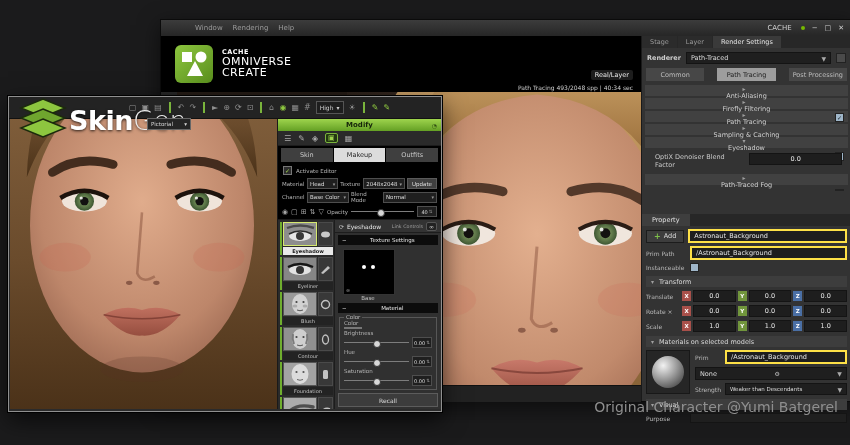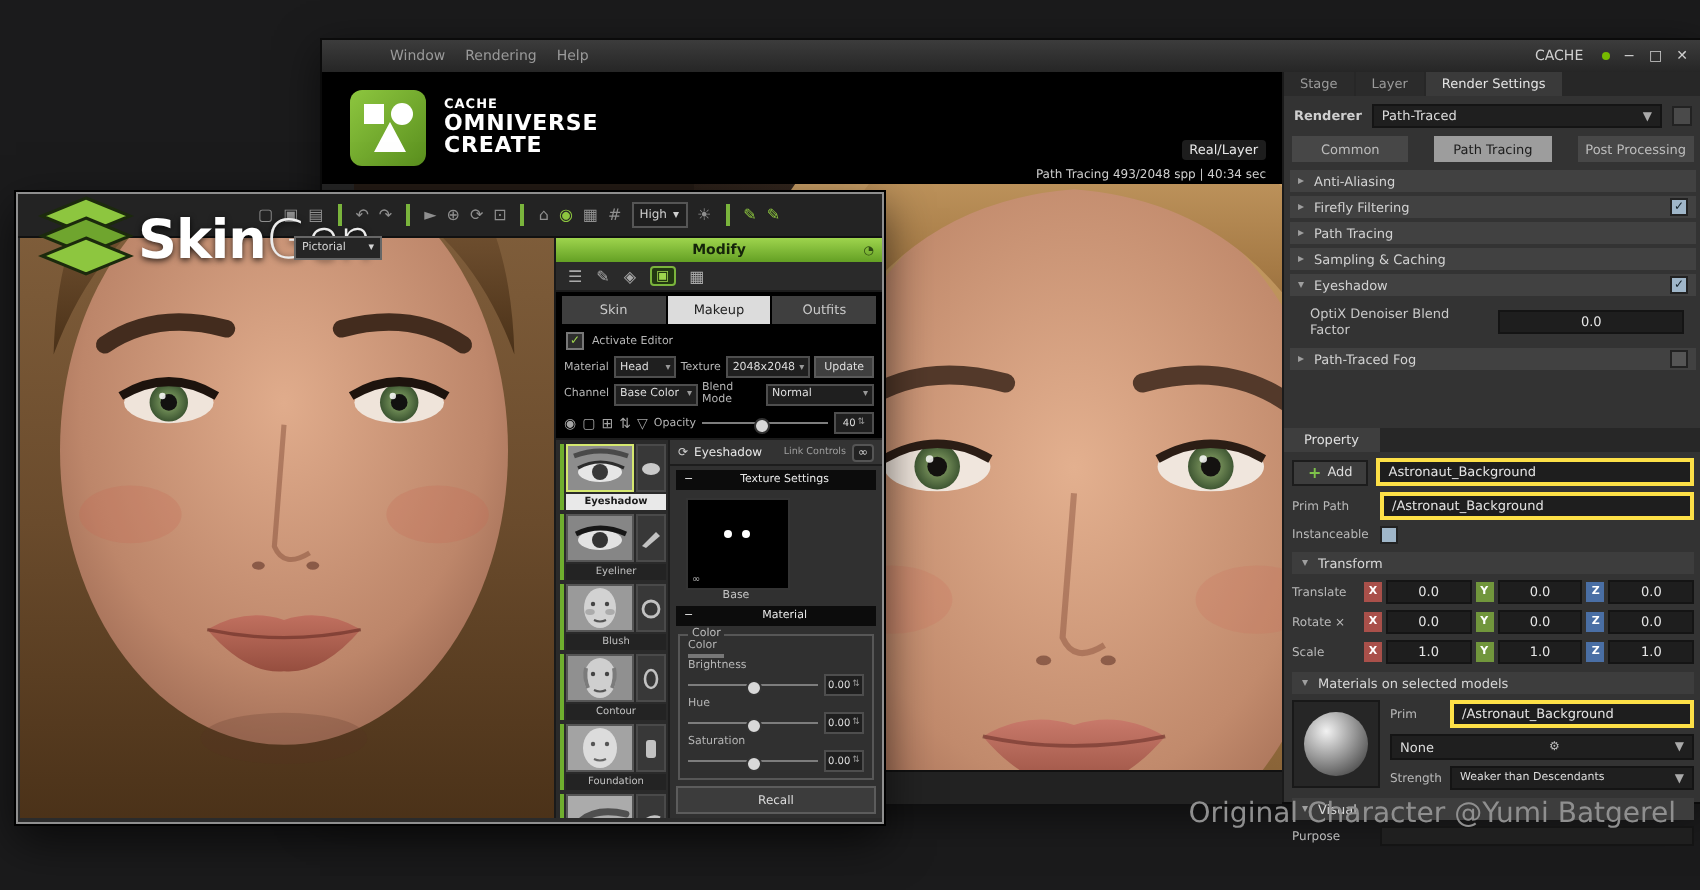--- a/index.html
+++ b/index.html
@@ -8,46 +8,46 @@
   .ov-window{position:absolute;left:160px;top:19px;width:689px;height:381px;background:#2e2e2e;border:1px solid #0b0b0b;box-shadow:0 6px 20px rgba(0,0,0,.55);}
   .ov-menubar{position:absolute;left:0;top:0;width:100%;height:16px;background:linear-gradient(#3c3c3c,#262626);display:flex;align-items:center;font-size:7px;color:#9a9a9a;}
   .ov-menu{margin-left:10px;display:flex;gap:10px;padding-left:24px;}
   .ov-menu span{cursor:default;}
   .ov-title-right{position:absolute;right:6px;top:0;height:16px;display:flex;align-items:center;gap:7px;font-size:7px;color:#cfcfcf;}
   .cache-dot{width:4px;height:4px;border-radius:50%;background:#76b900;display:inline-block;margin-left:2px;}
   .ov-appbar{position:absolute;left:0;top:16px;width:480px;height:56px;background:#000;display:flex;align-items:center;}
   .ov-logo{width:38px;height:38px;border-radius:6px;margin-left:14px;background:linear-gradient(135deg,#8dc63f,#5a8f1e);position:relative;flex:0 0 auto;}
   .ov-brand{margin-left:9px;color:#fff;line-height:1.02;}
   .ov-brand .b1{font-size:6.5px;font-weight:bold;letter-spacing:.5px;}
-  .ov-brand .b2,.ov-brand .b3{font-size:11px;font-weight:bold;letter-spacing:.4px;}
+  .ov-brand .b2,.ov-brand .b3{font-size:11px;font-weight:normal;letter-spacing:.4px;}
   .ov-status{position:absolute;right:8px;top:26px;text-align:right;color:#ddd;}
   .ov-badge{font-size:6.5px;color:#e8e8e8;background:#1d1d1d;border-radius:2px;padding:1px 4px;display:inline-block;}
   .ov-spp{font-size:6px;color:#cfcfcf;margin-top:3px;}
   .ov-lefttools{position:absolute;left:0;top:72px;width:16px;height:293px;background:#262626;display:flex;flex-direction:column;align-items:center;padding-top:4px;gap:6px;font-size:8px;color:#8b8b8b;}
   .ov-viewport{position:absolute;left:16px;top:72px;width:464px;height:293px;overflow:hidden;background:#241b15;}
   .ov-bottom{position:absolute;left:0;top:365px;width:480px;height:16px;background:#222;border-top:1px solid #111;}
   
   .ov-panel{position:absolute;left:480px;top:16px;width:209px;height:365px;background:#333;border-left:1px solid #1a1a1a;font-size:6.5px;}
   .ov-tabs{display:flex;background:#272727;height:12px;align-items:flex-end;}
   .ov-tab{padding:2px 8px;color:#9a9a9a;background:#2b2b2b;margin-right:1px;cursor:pointer;}
   .ov-tab.active{background:#3a3a3a;color:#e4e4e4;}
   .ov-renderer{display:flex;align-items:center;gap:5px;padding:4px 5px;}
   .ov-renderer .lbl{color:#cfcfcf;font-weight:bold;}
   .ov-select{flex:1;background:#1f1f1f;border:1px solid #141414;height:10px;display:flex;align-items:center;padding:0 4px;color:#ddd;}
   .ov-select .arrow{margin-left:auto;color:#aaa;font-size:6px;}
   .sq-btn{width:8px;height:8px;background:#4a4a4a;border:1px solid #222;}
   .ov-subtabs{display:flex;gap:13px;padding:0 4px 3px 4px;}
   .ov-subtab{flex:1;text-align:center;background:#474747;color:#bdbdbd;padding:2.5px 0;cursor:pointer;}
   .ov-subtab.active{background:#9d9d9d;color:#1c1c1c;}
   .ov-sections{padding:1px 3px;}
-  .ov-sec{background:#414141;margin-bottom:2px;height:11px;display:flex;align-items:center;padding:0 4px;color:#d2d2d2;}
+  .ov-sec{background:#414141;margin-bottom:2px;height:11px;display:flex;align-items:center;padding:0 4px;color:#d2d2d2;flex-direction:column;}
   .ov-sec .caret{width:8px;color:#9f9f9f;font-size:6px;}
   .ov-sec .cb{margin-left:auto;width:7px;height:7px;background:#9fb6c9;border:1px solid #222;color:#15232c;font-size:6px;line-height:7px;text-align:center;font-weight:bold;}
   .ov-sec .cb.off{background:#555;color:transparent;}
-  .ov-optix{display:flex;align-items:center;gap:4px;padding:3px 6px 5px 10px;color:#c9c9c9;}
+  .ov-optix{display:flex;gap:4px;padding:3px 6px 5px 10px;color:#c9c9c9;}
   .ov-optix .field{width:92px;height:10px;background:#1e1e1e;border:1px solid #141414;color:#e8e8e8;text-align:center;line-height:10px;}
   
   .prop-tabbar{margin-top:26px;background:#272727;height:12px;display:flex;}
   .prop-tab{background:#3e3e3e;color:#e0e0e0;padding:2px 10px;}
   .prop-body{padding:3px 4px;}
   .prow{display:flex;align-items:center;gap:4px;margin-bottom:3px;}
   .prow .plbl{width:40px;color:#b9b9b9;flex:0 0 auto;font-size:6px;}
   .pfield{flex:1;background:#1e1e1e;border:2px solid #fde047;height:10px;display:flex;align-items:center;padding:0 4px;color:#e4e4e4;}
   .add-btn{background:#3d3d3d;border:1px solid #1c1c1c;color:#ddd;height:11px;display:flex;align-items:center;gap:3px;padding:0 7px;cursor:pointer;}
   .add-btn .plus{color:#7ec24a;font-weight:bold;font-size:8px;}

